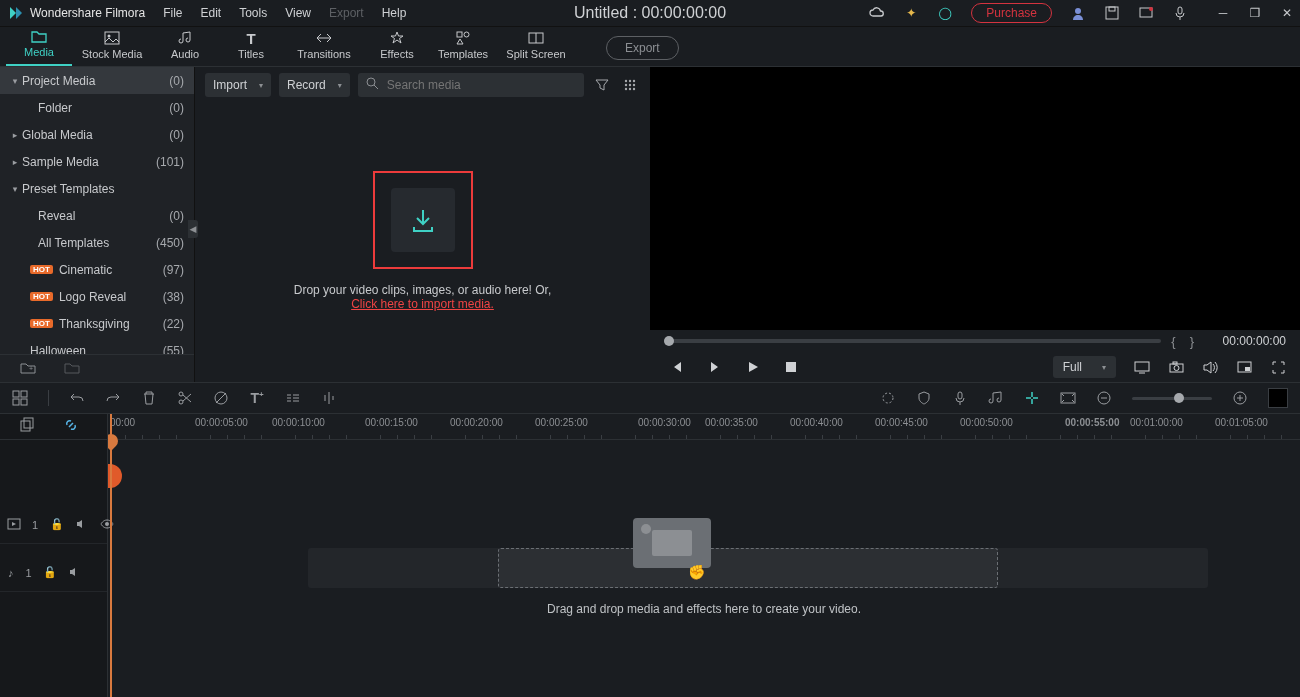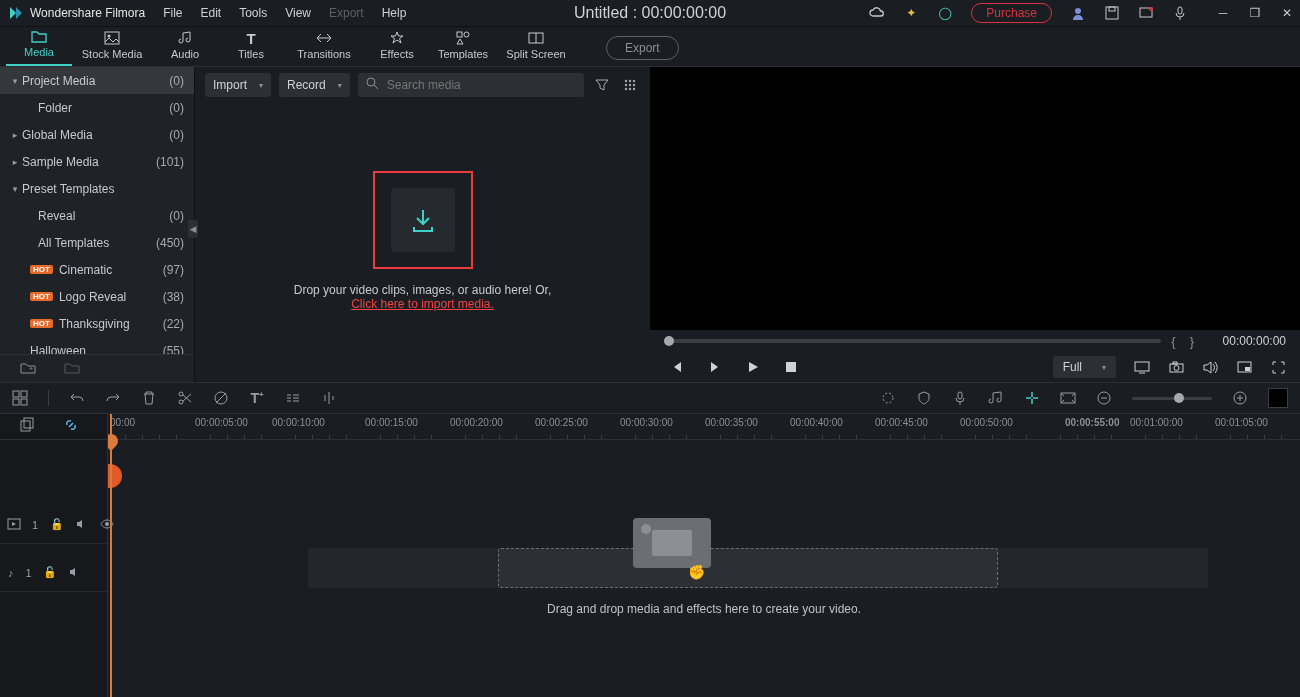--- a/index.html
+++ b/index.html
@@ -595,21 +595,21 @@
         <div class="tick" style="left: 342px;">00:00:20:00</div>
         <div class="minor" style="left: 357px;"></div>
         <div class="minor" style="left: 374px;"></div>
         <div class="minor" style="left: 391px;"></div>
         <div class="minor" style="left: 408px;"></div>
         <div class="tick" style="left: 427px;">00:00:25:00</div>
         <div class="minor" style="left: 442px;"></div>
         <div class="minor" style="left: 459px;"></div>
         <div class="minor" style="left: 476px;"></div>
         <div class="minor" style="left: 493px;"></div>
-        <div class="tick" style="left: 512px;">00:00:30:00</div>
+        <div class="tick" style="left: 530px;">00:00:30:00</div>
         <div class="minor" style="left: 527px;"></div>
         <div class="minor" style="left: 544px;"></div>
         <div class="minor" style="left: 561px;"></div>
         <div class="minor" style="left: 578px;"></div>
         <div class="tick" style="left: 597px;">00:00:35:00</div>
         <div class="minor" style="left: 612px;"></div>
         <div class="minor" style="left: 629px;"></div>
         <div class="minor" style="left: 646px;"></div>
         <div class="minor" style="left: 663px;"></div>
         <div class="tick" style="left: 682px;">00:00:40:00</div>

